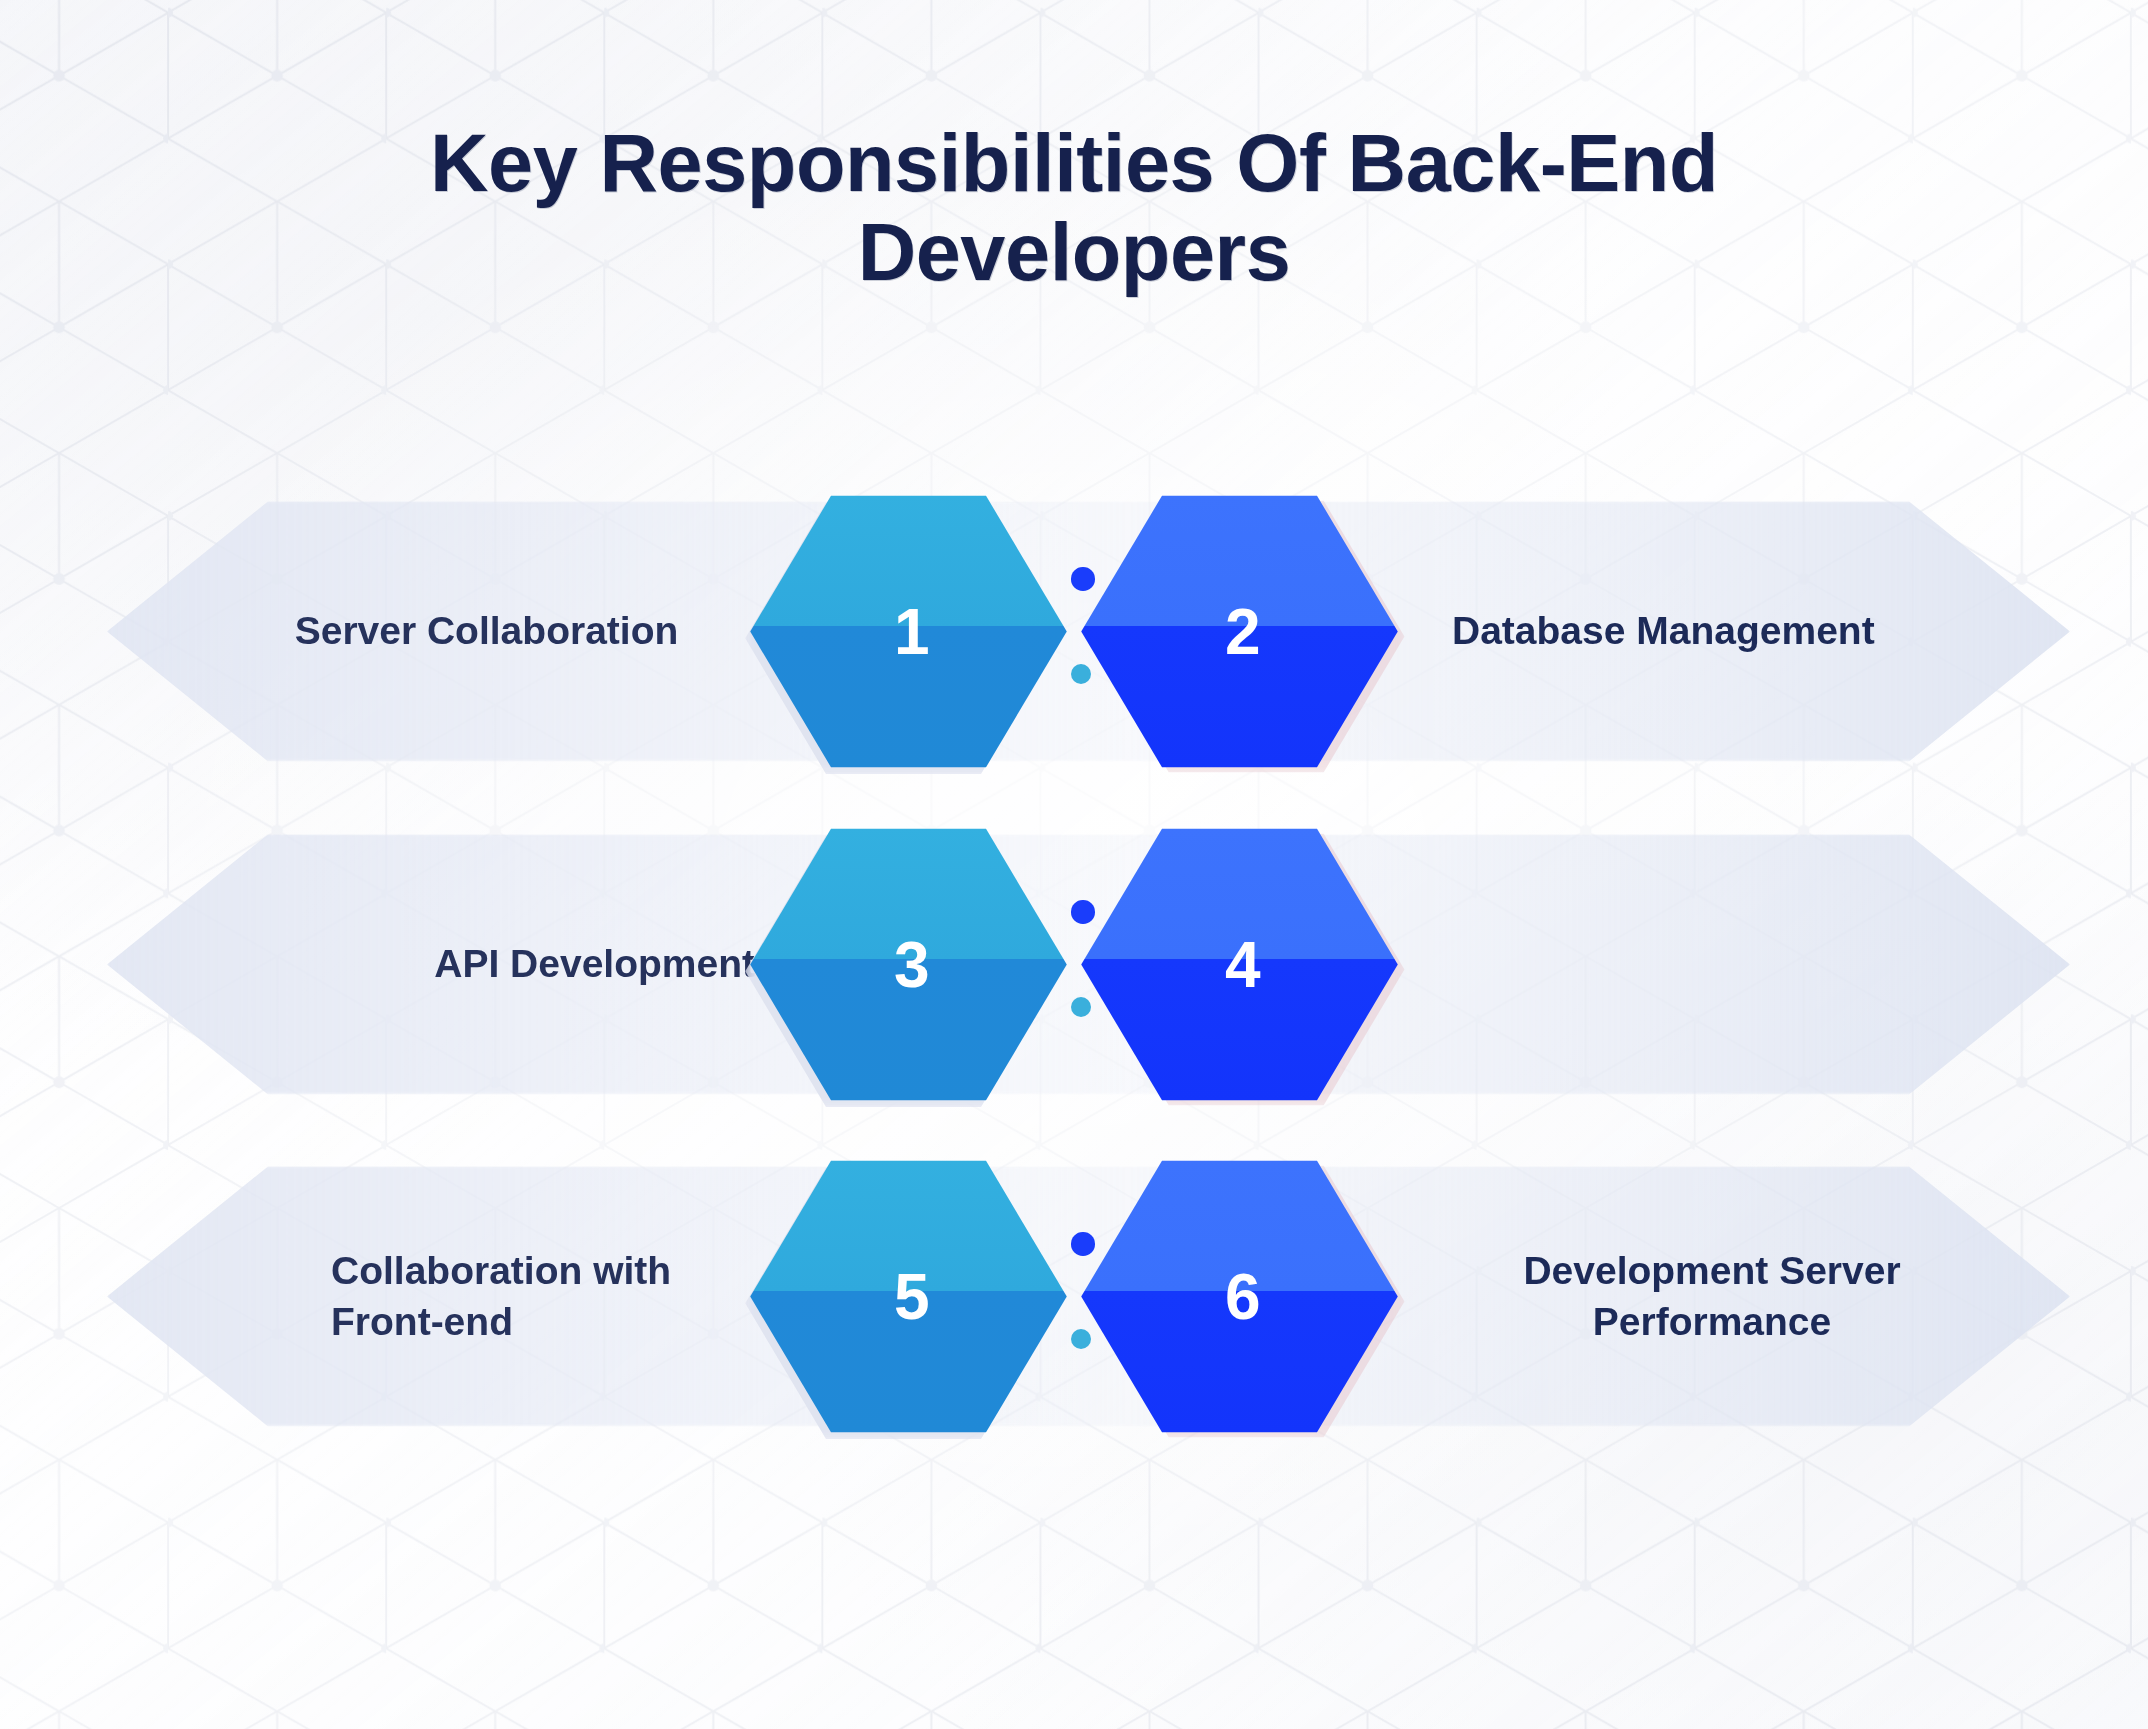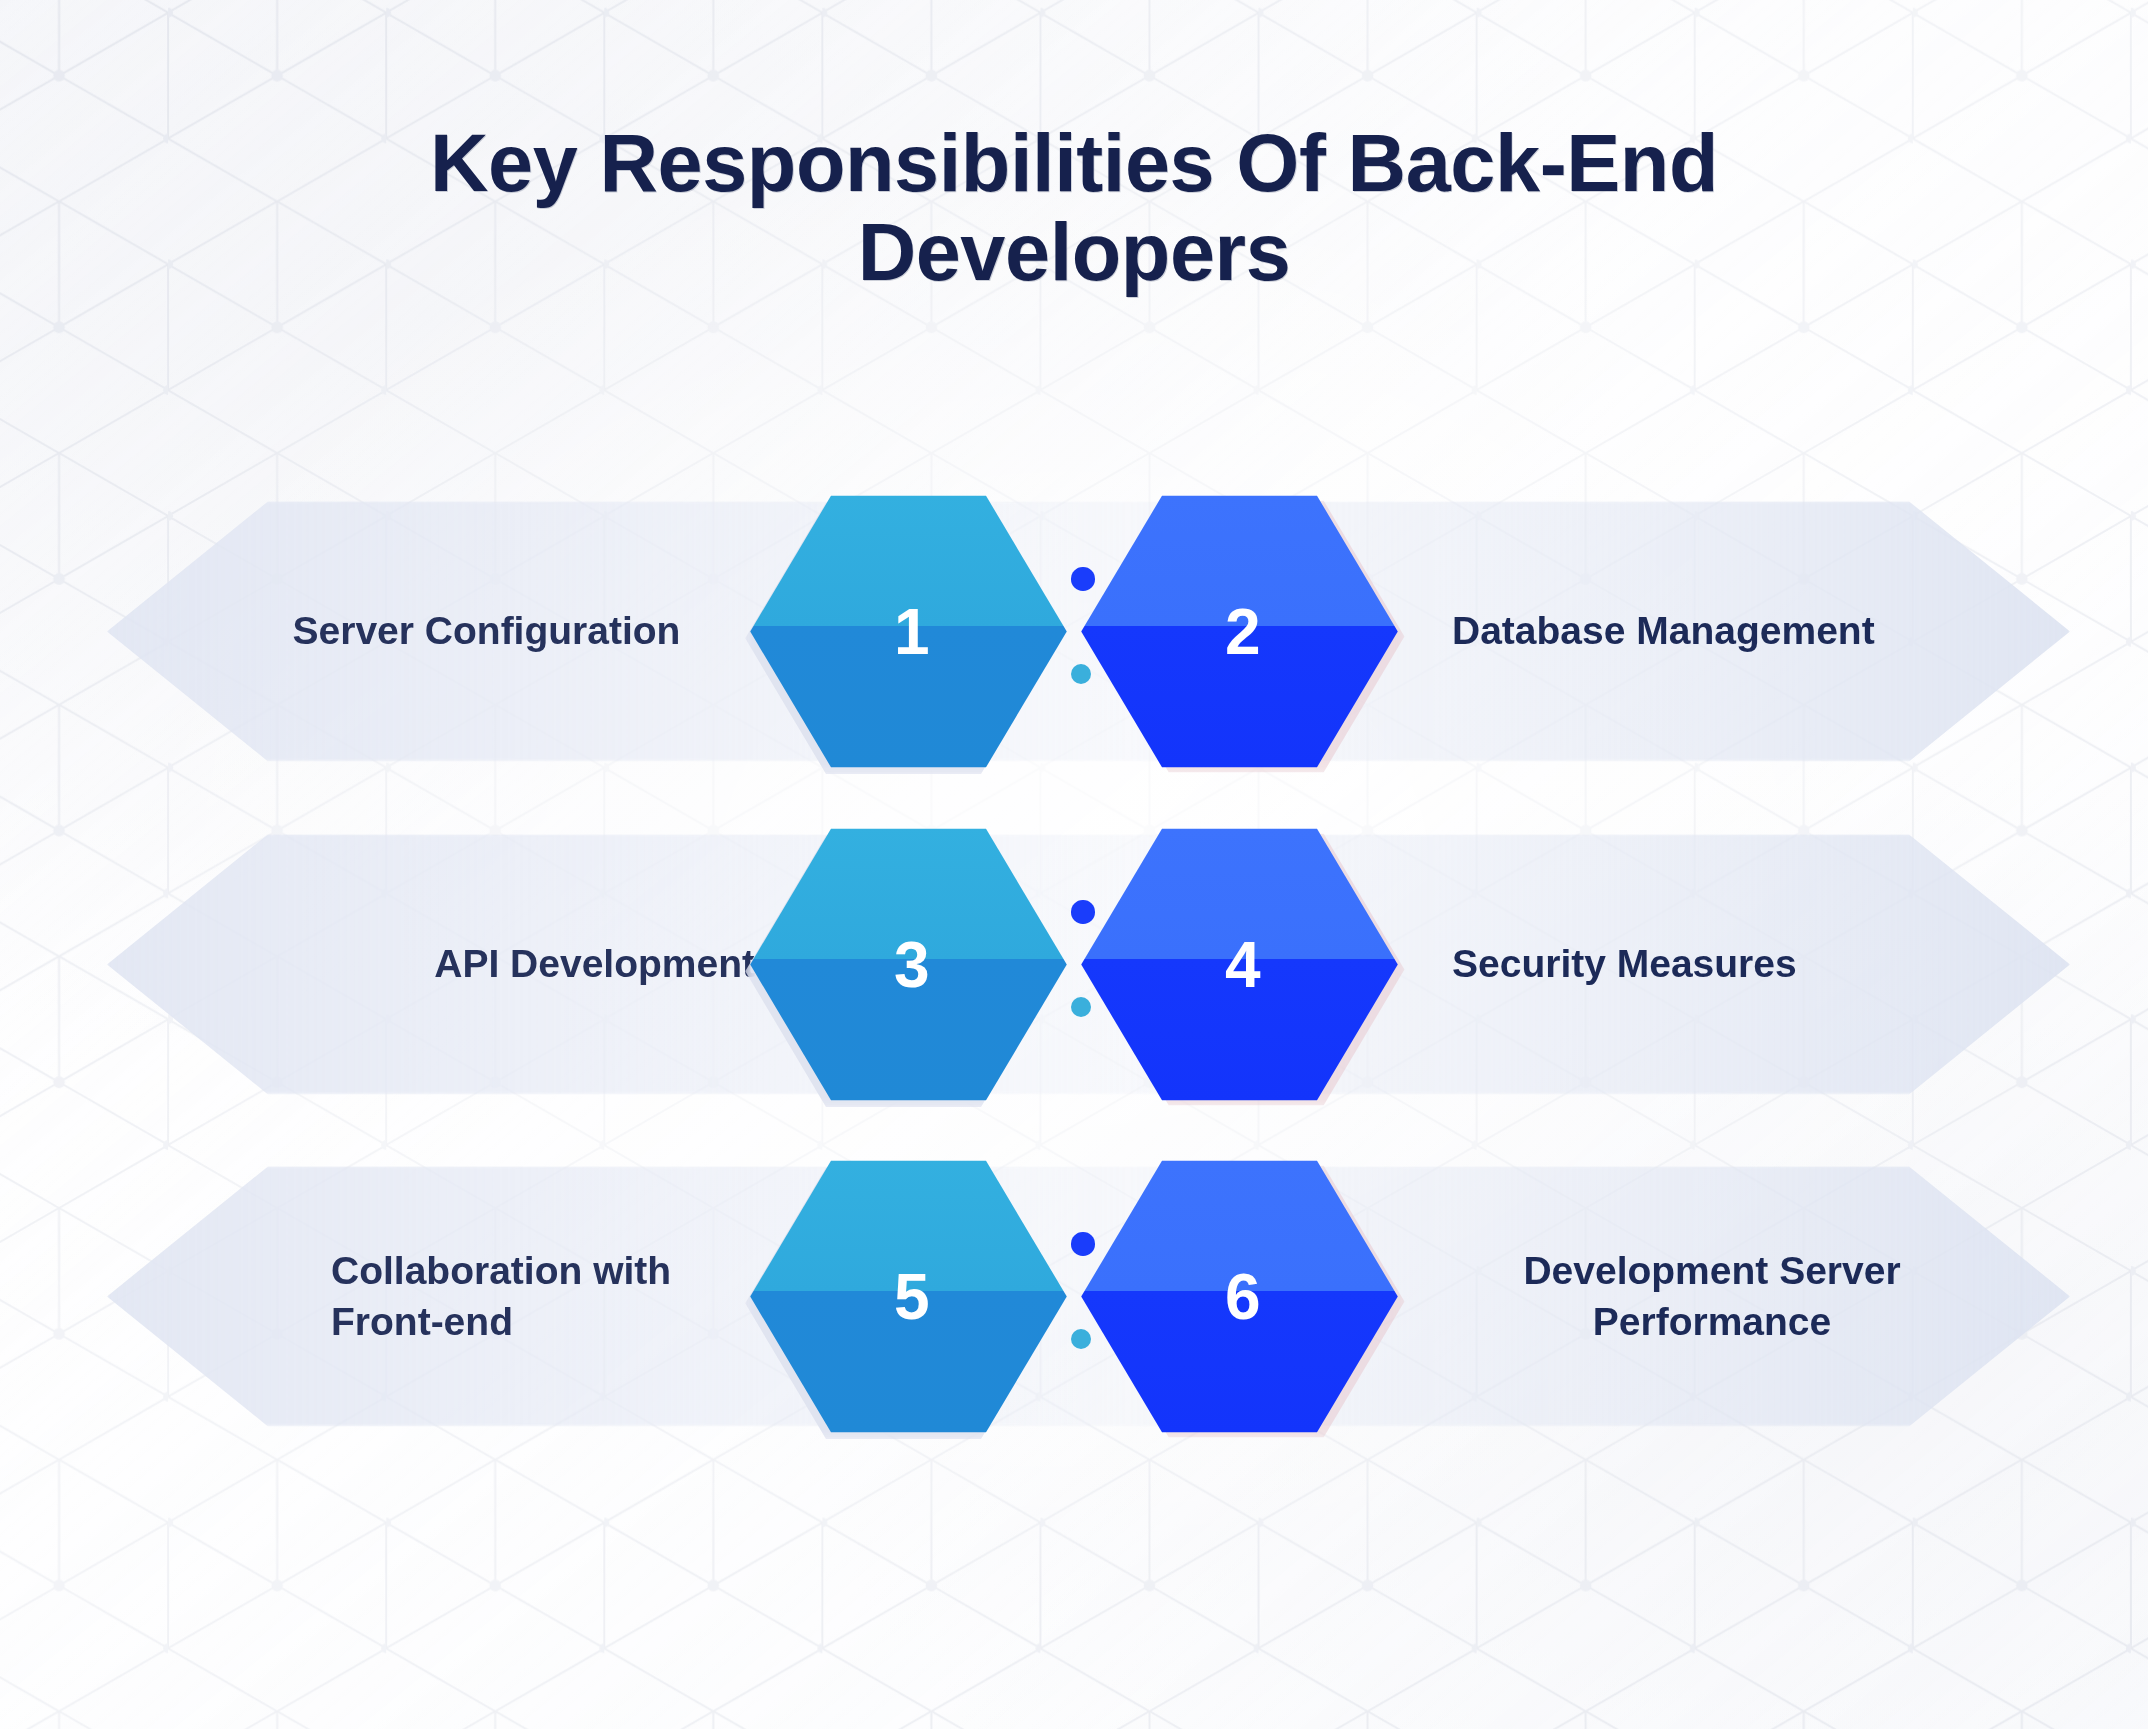--- a/index.html
+++ b/index.html
@@ -248,21 +248,21 @@
 
   <div class="bg-veil"></div>
 
   <h1 class="title">Key Responsibilities Of Back-End Developers</h1>
 
   <div class="rows">
 
     <div class="row r1">
       <div class="band"></div>
 
-      <div class="label left centered">Server Configuration</div>
+      <div class="label left centered">Server Collaboration</div>
 
       <div class="hex-pair">
         <div class="hexwrap a">
           <div class="hex-shadow"></div>
           <div class="hex cyan">
             <div class="top-half"></div>
             <div class="bot-half"></div>
           </div>
           <div class="hex-num">1</div>
         </div>
@@ -308,21 +308,20 @@
         <div class="hexwrap b">
           <div class="hex-shadow warm"></div>
           <div class="hex blue">
             <div class="top-half"></div>
             <div class="bot-half"></div>
           </div>
           <div class="hex-num">4</div>
         </div>
       </div>
 
-      <div class="label right">Security Measures</div>
     </div>
 
     <div class="row r3">
       <div class="band"></div>
 
       <div class="label left" style="justify-content:flex-start;text-align:left;left:331px;width:436px;">Collaboration with Front-end</div>
 
       <div class="hex-pair">
         <div class="hexwrap a">
           <div class="hex-shadow"></div>

